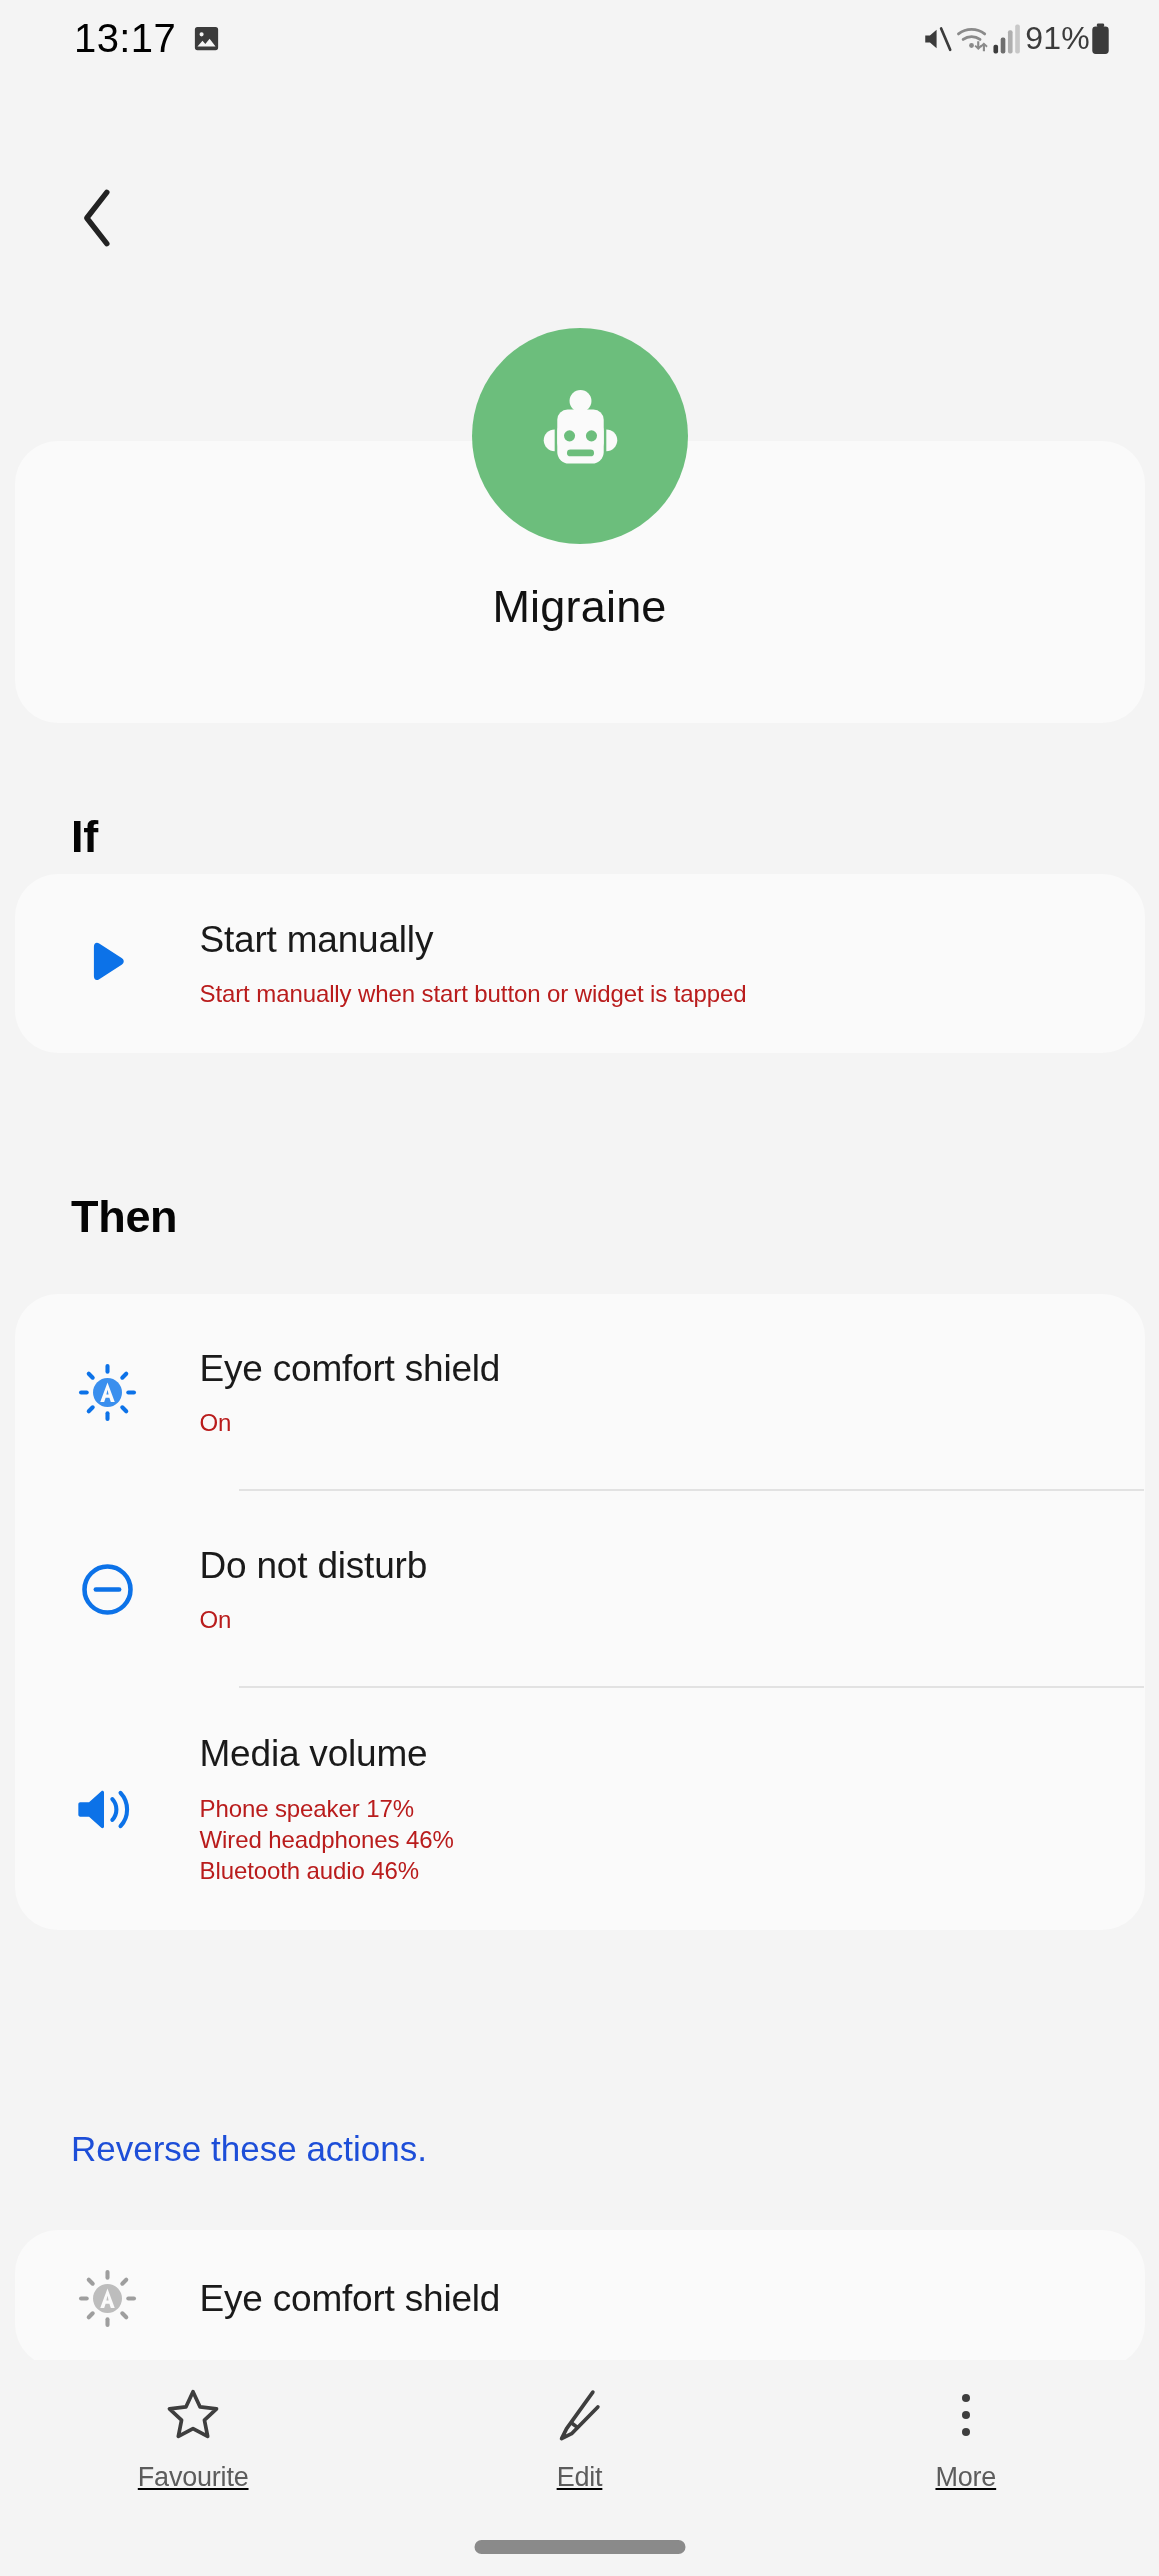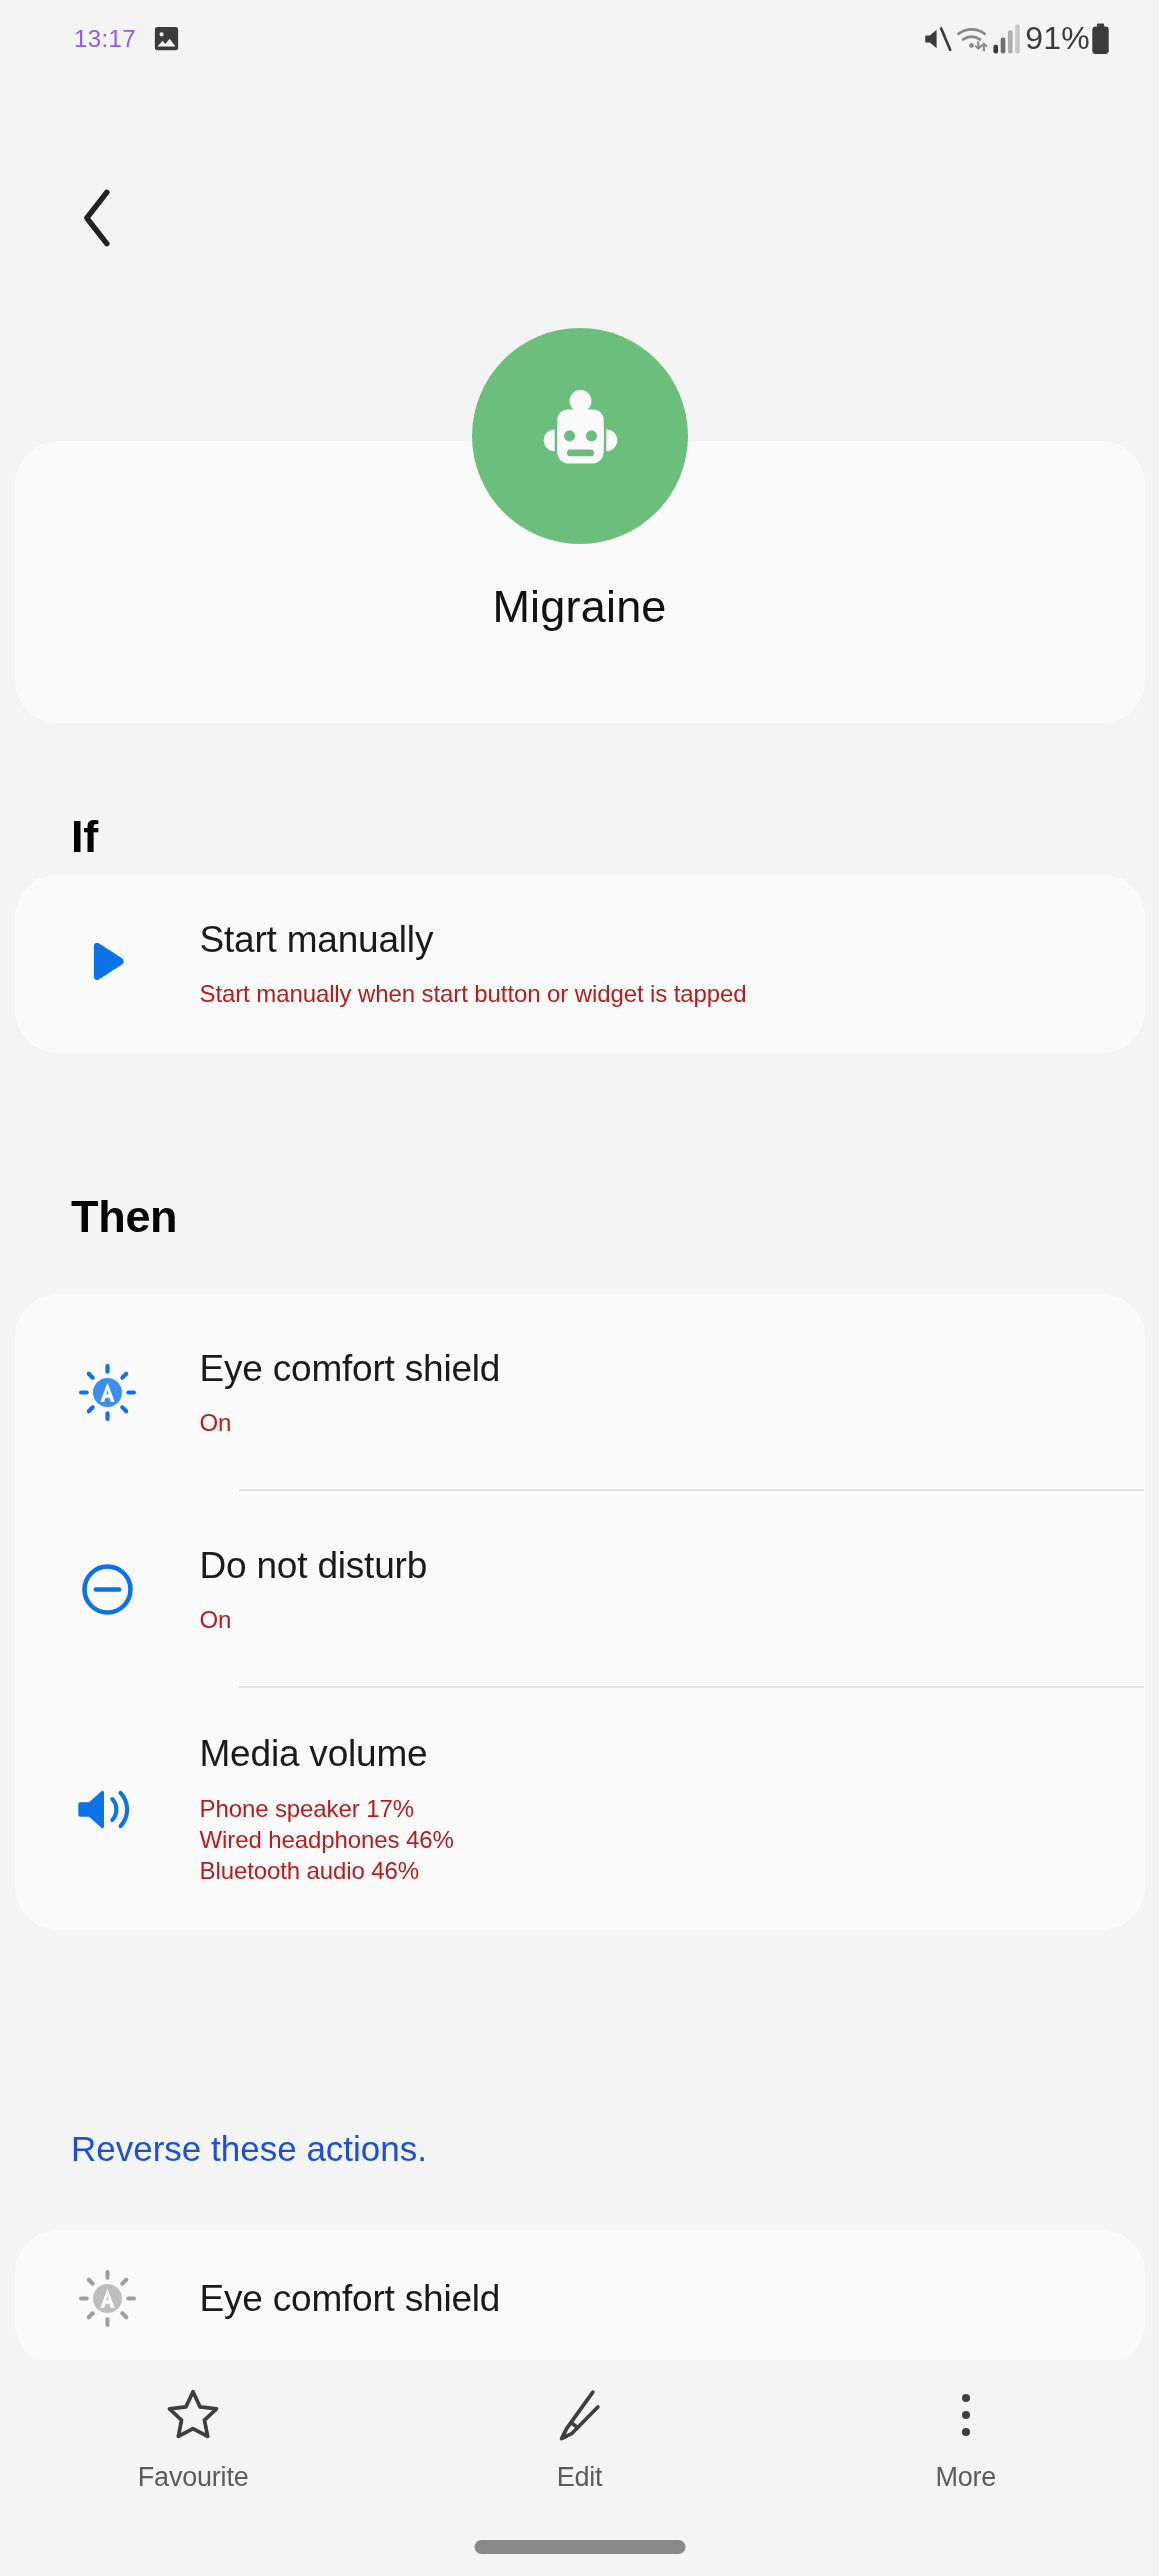--- a/index.html
+++ b/index.html
@@ -12,21 +12,21 @@
   }
   .screen { position:relative; width:1159px; height:2576px; background:#F4F4F4; }
 
   
   .statusbar {
     position:absolute; top:0; left:0; width:1159px; height:77px;
     display:flex; align-items:center; justify-content:space-between;
     padding:0 48px 0 74px;
   }
   .sb-left { display:flex; align-items:center; gap:14.5px; }
-  .sb-time { font-size:24px; color:#8b5cf6; letter-spacing:0.4px;text-align:center; }
+  .sb-time { font-size:40px; color:#000000; letter-spacing:0.4px;text-align:center; }
   .sb-right { display:flex; align-items:center; }
   .sb-pct { font-size:32px; color:#3B3B3B; letter-spacing:0.2px; margin-left:4.8px;}
   .ic { display:block; }
 
   
   .backbtn {
     position:absolute; left:53px; top:173px; width:89px; height:89px;
     display:flex; align-items:center; justify-content:center;
   }
 
@@ -74,21 +74,21 @@
   }
   .row-sub .ln { display:block; }
   .divider {
     position:absolute; height:2.4px; background:#E2E2E2;
     left:224px; width:905px;
   }
 
   
   .bottombar {
     position:absolute; left:0; bottom:0; width:1159px; height:216px;
-    background:#F4F4F4; display:flex; align-items:flex-start;
+    background:#F4F4F4; display:flex; align-items:flex-start;text-decoration:underline;
   }
   .navitem {
     flex:1 1 0; display:flex; flex-direction:column; align-items:center;
     padding-top:26px; gap:17.7px;
   }
   .navlabel { font-size:27px; color:#5C5C5C; letter-spacing:-0.2px; }
   .gesturebar {
     position:absolute; left:50%; transform:translateX(-50%);
     bottom:22.5px; width:211px; height:13.7px; border-radius:9.7px; background:#8A8A8A;
   }

